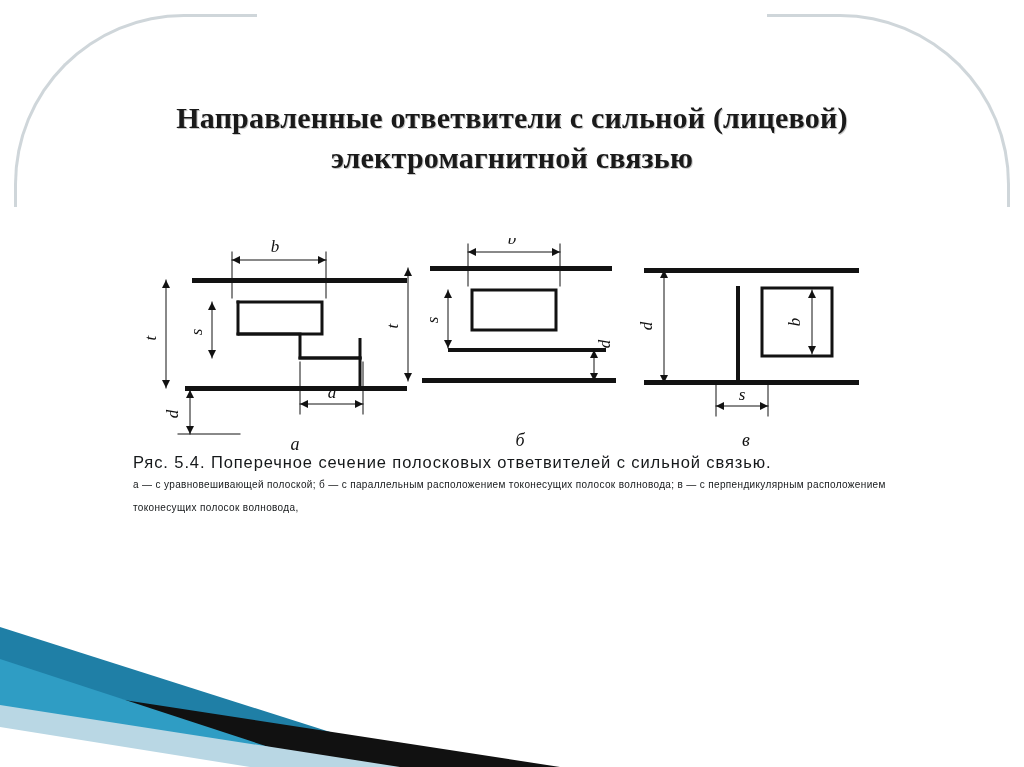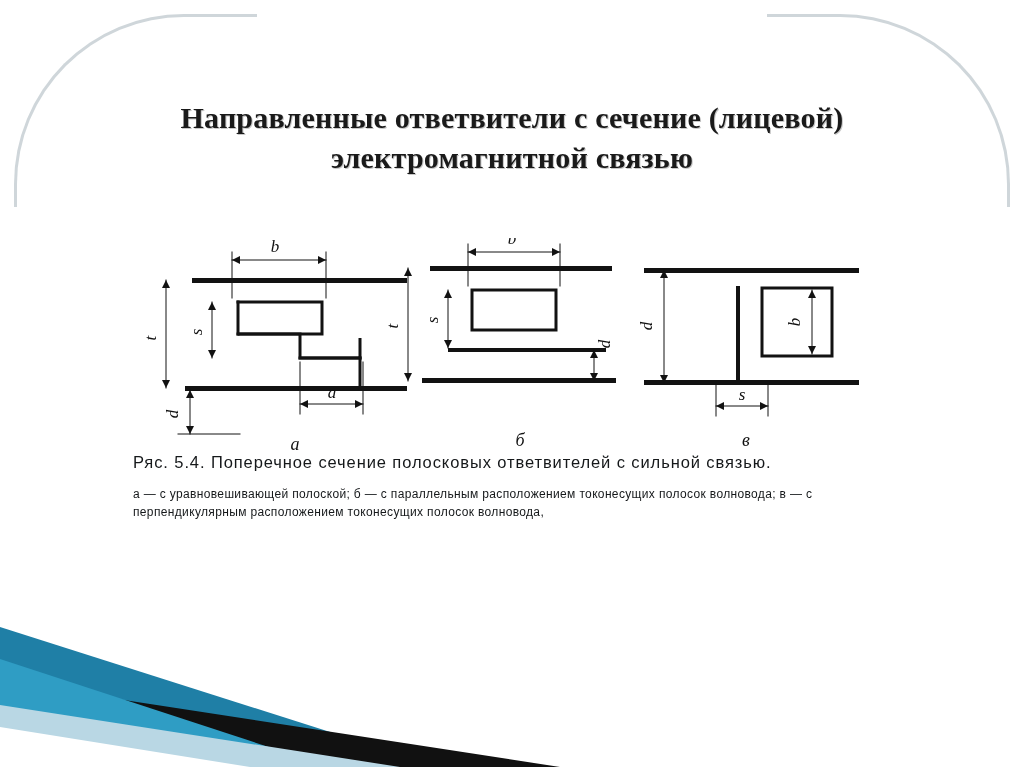--- a/index.html
+++ b/index.html
@@ -104,35 +104,34 @@
     color: #15181a;
     font-family: "Liberation Sans", sans-serif;
   }
   .caption .cap-main {
     font-size: 16.5px;
     line-height: 21px;
     letter-spacing: 0.9px;
     font-weight: 400;
   }
   .caption .cap-sub {
-    margin-top: 12px;
-    font-size: 12px;
-    line-height: 18px;
+    font-size: 10px;
+    line-height: 23px;
     letter-spacing: 0.35px;
   }
 </style>
 </head>
 <body>
 
 <div class="slide">
 
   <div class="corner-arc tl"></div>
   <div class="corner-arc tr"></div>
 
-  <h1 class="title">Направленные ответвители с сечение (лицевой) электромагнитной связью</h1>
+  <h1 class="title">Направленные ответвители с сильной (лицевой) электромагнитной связью</h1>
 
   <div class="figure">
     <svg width="790" height="360" viewBox="0 0 790 360" xmlns="http://www.w3.org/2000/svg">
       <g stroke="#121212" fill="none" stroke-linecap="square">
 
         <rect x="72" y="40" width="215" height="5" fill="#121212" stroke="none"></rect>
         <rect x="65" y="148" width="222" height="5" fill="#121212" stroke="none"></rect>
 
         <path d="M118 64 L202 64 L202 96 L118 96" stroke-width="3"></path>
 

